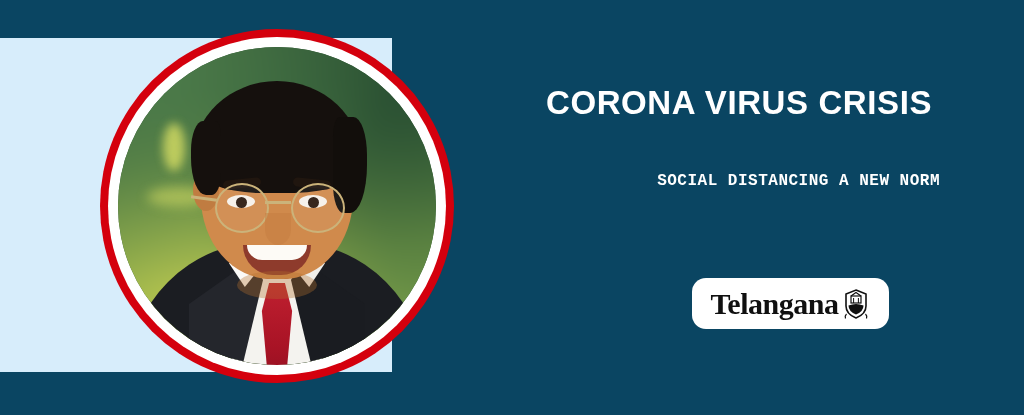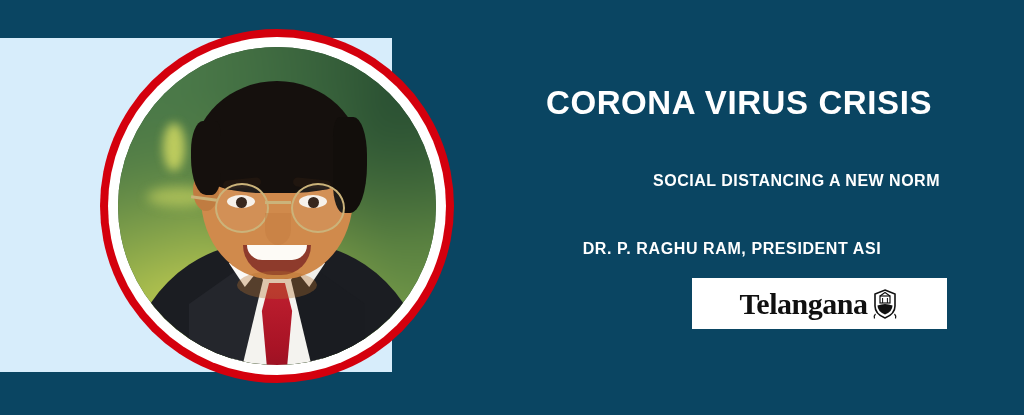--- a/index.html
+++ b/index.html
@@ -378,45 +378,47 @@
   #subtitle {
     position: absolute;
     left: 524px;
     top: 172px;
     width: 416px;
     text-align: right;
     color: #ffffff;
     font-size: 16px;
     font-weight: 600;
     letter-spacing: 0.5px;
+    font-family: Liberation Mono, monospace;
   }
   #speaker {
     position: absolute;
     left: 524px;
     top: 240px;
     width: 416px;
     text-align: center;
     color: #ffffff;
     font-size: 16px;
     font-weight: 600;
     letter-spacing: 0.6px;
   }
 
   
   #logo-plate {
     position: absolute;
     left: 692px;
     top: 278px;
-    width: 255px;
+    width: 197px;
     height: 51px;
     background: #ffffff;
     display: flex;
     align-items: center;
     justify-content: center;
     gap: 4px;
+    border-radius: 14px;
   }
   .logo-word {
     font-family: "Liberation Serif", serif;
     font-weight: 700;
     font-size: 30px;
     color: #101010;
     line-height: 1;
     letter-spacing: -0.5px;
   }
   #logo-emblem {
@@ -469,21 +471,20 @@
       <div class="nose"></div>
       <div class="smile">
         <div class="teeth"></div>
       </div>
       <div class="chin-shadow"></div>
     </div>
   </div>
 
   <div id="headline">CORONA VIRUS CRISIS</div>
   <div id="subtitle">SOCIAL DISTANCING A NEW NORM</div>
-  <div id="speaker">DR. P. RAGHU RAM, PRESIDENT ASI</div>
 
   <div id="logo-plate">
     <span class="logo-word">Telangana</span>
     <svg id="logo-emblem" viewBox="0 0 28 30" aria-hidden="true">
       <path d="M14 1 L24 5 L24 17 Q24 25 14 29 Q4 25 4 17 L4 5 Z" fill="none" stroke="#101010" stroke-width="1.6"></path>
       <rect x="9" y="7" width="10" height="7" fill="none" stroke="#101010" stroke-width="1.2"></rect>
       <path d="M9 7 L14 3.6 L19 7" fill="none" stroke="#101010" stroke-width="1.2"></path>
       <line x1="11.6" y1="9" x2="11.6" y2="14" stroke="#101010" stroke-width="1"></line>
       <line x1="16.4" y1="9" x2="16.4" y2="14" stroke="#101010" stroke-width="1"></line>
       <path d="M6.5 16.5 Q14 13.5 21.5 16.5 Q21.5 22.5 14 25.5 Q6.5 22.5 6.5 16.5 Z" fill="#101010"></path>

